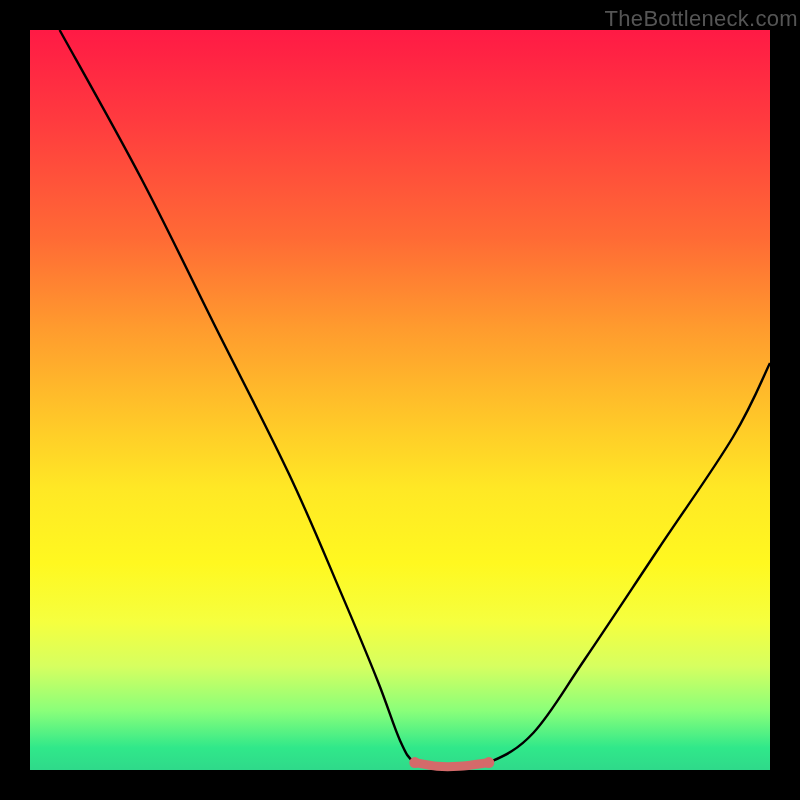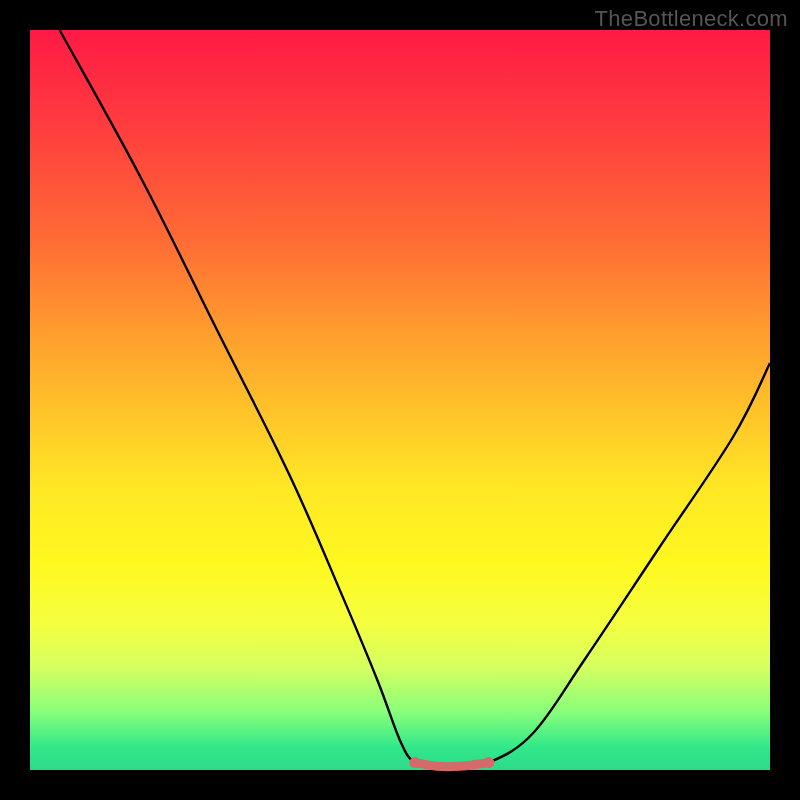--- a/index.html
+++ b/index.html
@@ -35,21 +35,21 @@
       #f5ff3f 80%,
       #d6ff60 86%,
       #8aff7a 92%,
       #30e88a 97%,
       #2fd98a 100%
     );
   }
   .watermark {
     position: absolute;
     top: 6px;
-    right: 12px;
+    right: 2px;
     color: #555;
     font-size: 22px;
     font-weight: 500;
     letter-spacing: 0.3px;
     user-select: none;
   }
   svg.curve {
     position: absolute;
     left: 0;
     top: 0;

